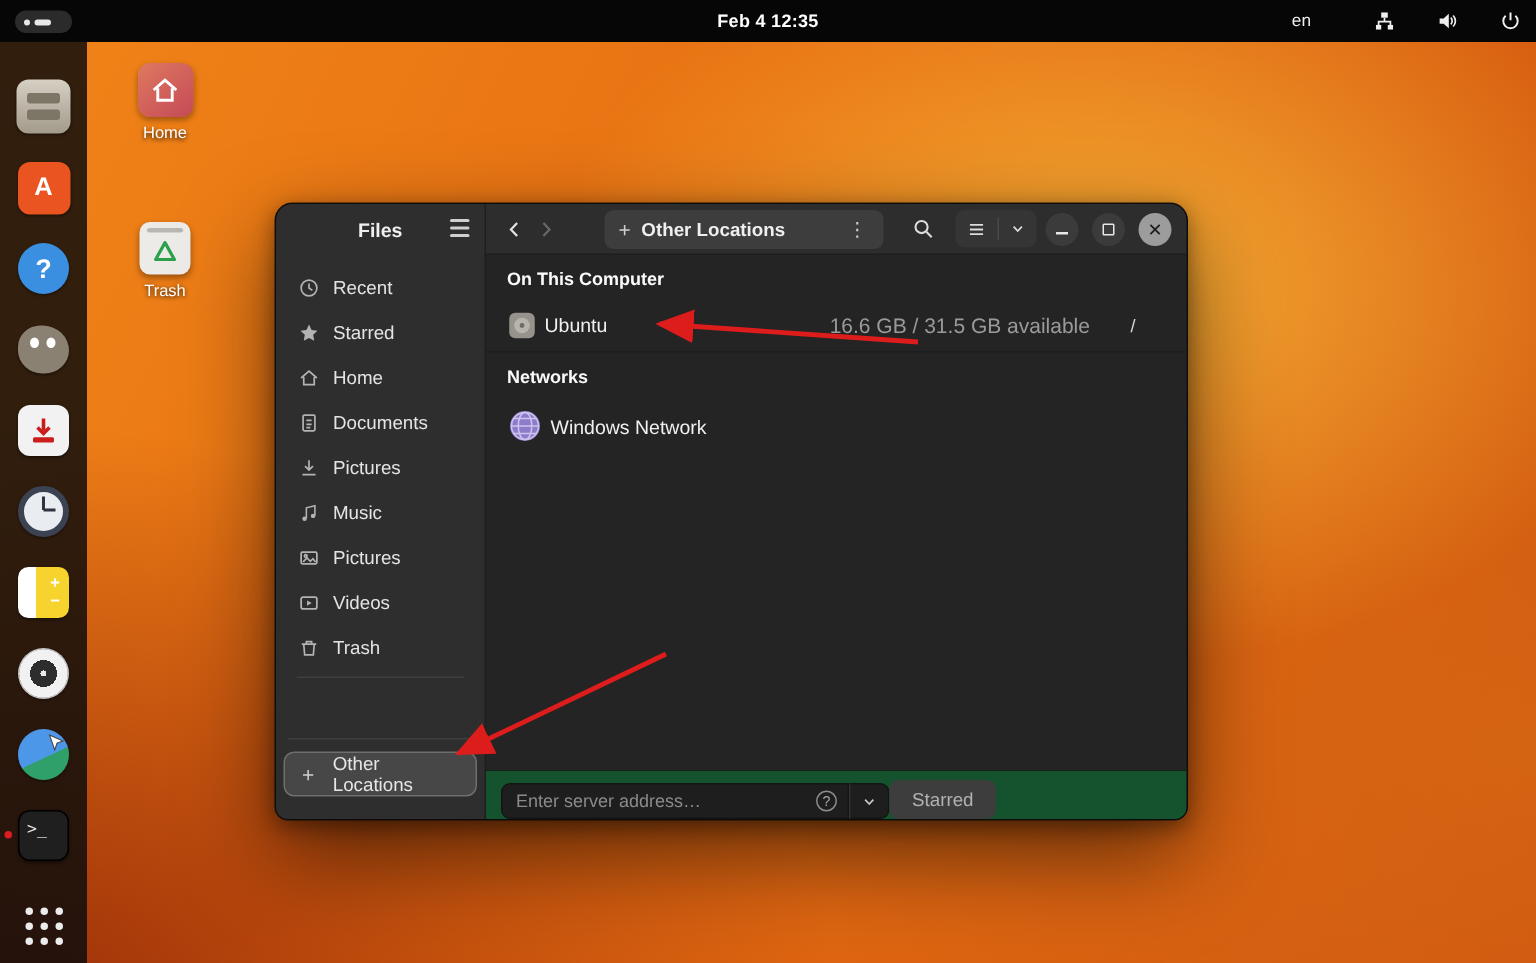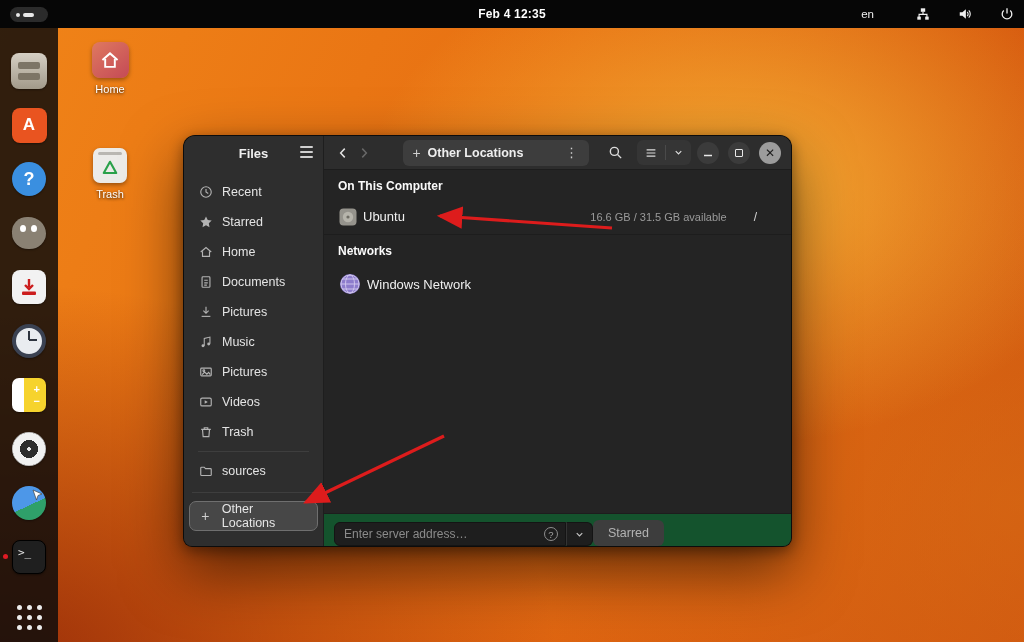--- a/index.html
+++ b/index.html
@@ -107,21 +107,21 @@
   .wc { width:22px; height:22px; border-radius:50%; background:#3b3b3b; display:flex; align-items:center;
     justify-content:center; color:#e8e8e8; font-size:11px; cursor:pointer; }
   .wc.close { background:#9c9c9c; color:#1c1c1c; font-size:12px; }
   .wc .sq { width:8px; height:8px; border:1.5px solid #e8e8e8; border-radius:1px; }
 
   #content { flex:1; background:#242424; overflow:hidden; }
   .section-title { padding:9px 14px 6px 14px; font-size:12px; font-weight:bold; color:#fbfbfb; }
   .row { height:36px; display:flex; align-items:center; gap:5px; padding:0 34px 0 14px;
     border-bottom:1px solid #1d1d1d; cursor:pointer; }
   .row .name { font-size:13px; color:#f0f0f0; }
-  .row .usage { margin-left:auto; font-size:11px; color:#9a9a9a; }
+  .row .usage { margin-left:auto; font-size:14px; color:#9a9a9a; }
   .row .mount { margin-left:22px; font-size:12px; color:#d8d8d8; }
   .row.net { height:40px; border-bottom:none; }
   .net-ic { width:24px; height:24px; flex:none; }
 
   #bottombar { height:33px; background:#14532d; border-top:1px solid #1d1d1d; display:flex; align-items:flex-end;
     padding:0 10px; flex:none; }
   .server-group { display:flex; height:24px; align-items:stretch; }
   .server-field { position:relative; }
   .server-field input { width:232px; height:24px; background:#1e1e1e; border:1px solid #141414;
     border-radius:6px 0 0 6px; color:#cfcfcf; font-size:12px; padding:0 28px 0 9px; outline:none;
@@ -345,28 +345,20 @@
         <div class="sb-item">
           <span class="sb-ico">
             <svg width="14" height="14" viewBox="0 0 16 16" stroke="#b3b3b3" stroke-width="1.3" fill="none">
                 <path d="M4 5l.7 8.3h6.6L12 5"></path>
                 <path d="M2.5 5h11M6 5V3.2h4V5"></path>
               </svg>
           </span>
           <span>Trash</span>
         </div>
         <div class="sb-sep"></div>
-        <div class="sb-item">
-          <span class="sb-ico">
-            <svg width="14" height="14" viewBox="0 0 16 16" stroke="#b3b3b3" stroke-width="1.3" fill="none">
-                <path d="M2 4.7c0-.6.4-1 1-1h3l1.4 1.6H13c.6 0 1 .4 1 1v5.9c0 .6-.4 1-1 1H3c-.6 0-1-.4-1-1z"></path>
-              </svg>
-          </span>
-          <span>sources</span>
-        </div>
       </div>
       <div class="sb-bottom-sep"></div>
       <div class="sb-other">
         <span class="sb-ico">
             <span class="plus-glyph">+</span>
           </span>
         <span>Other Locations</span>
       </div>
     </div>
 

